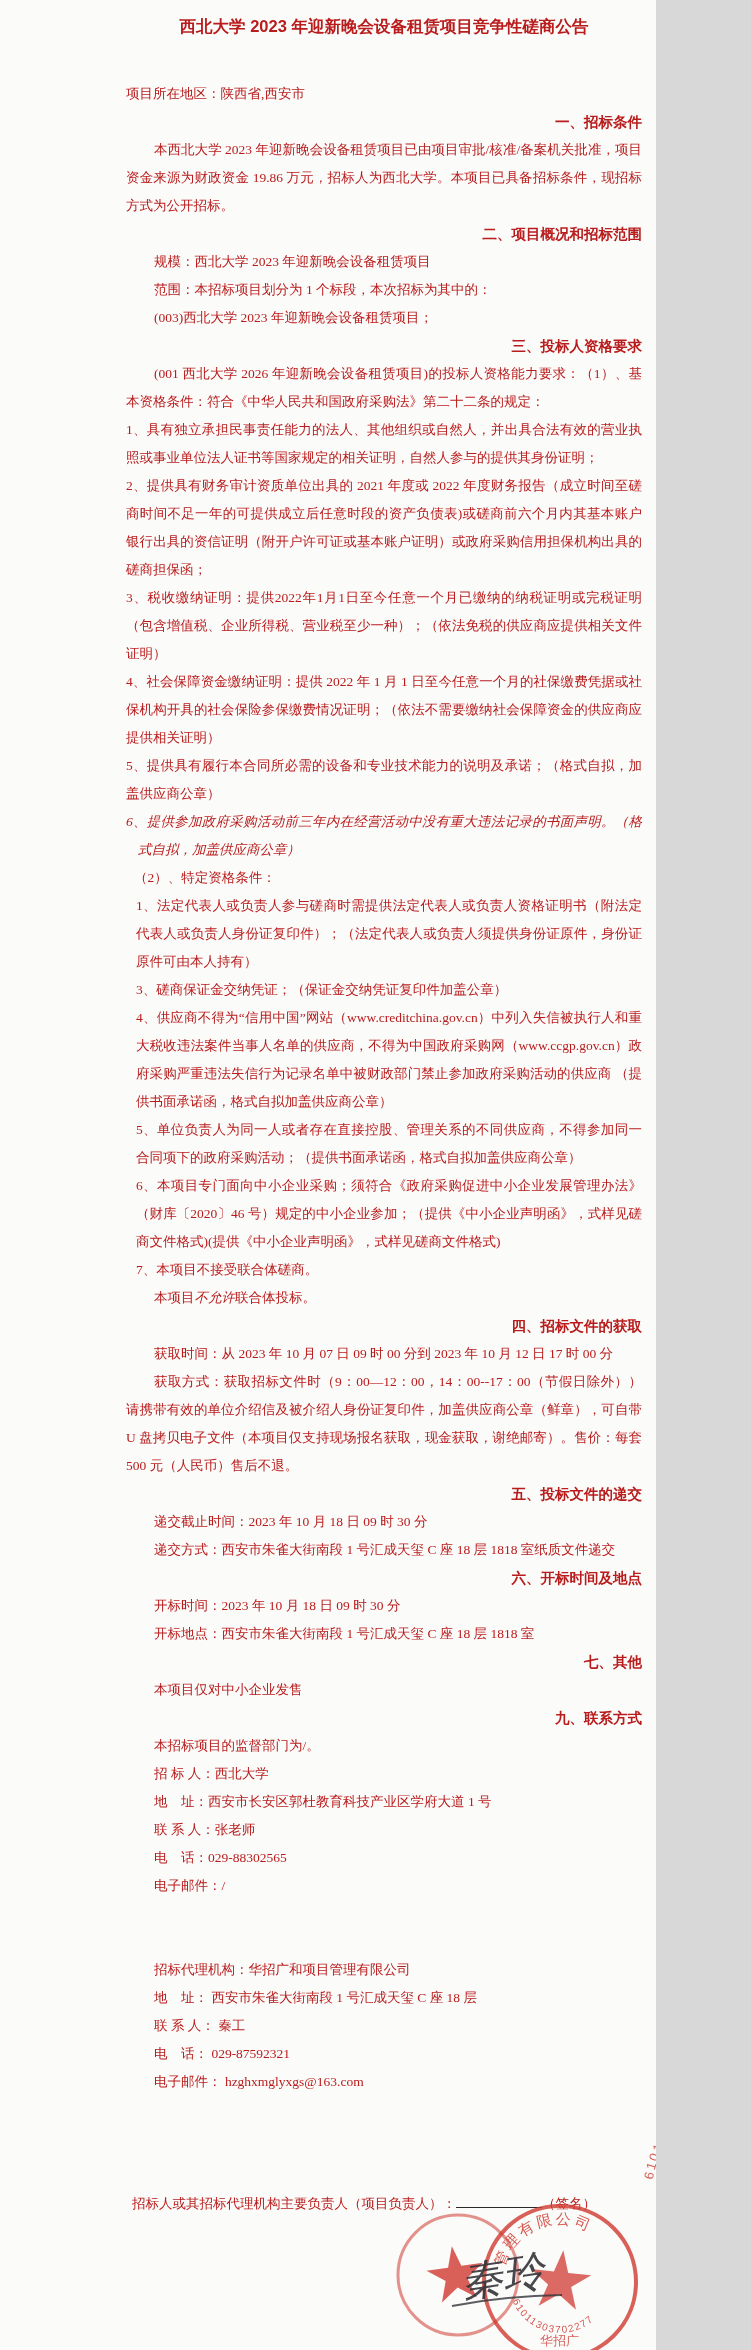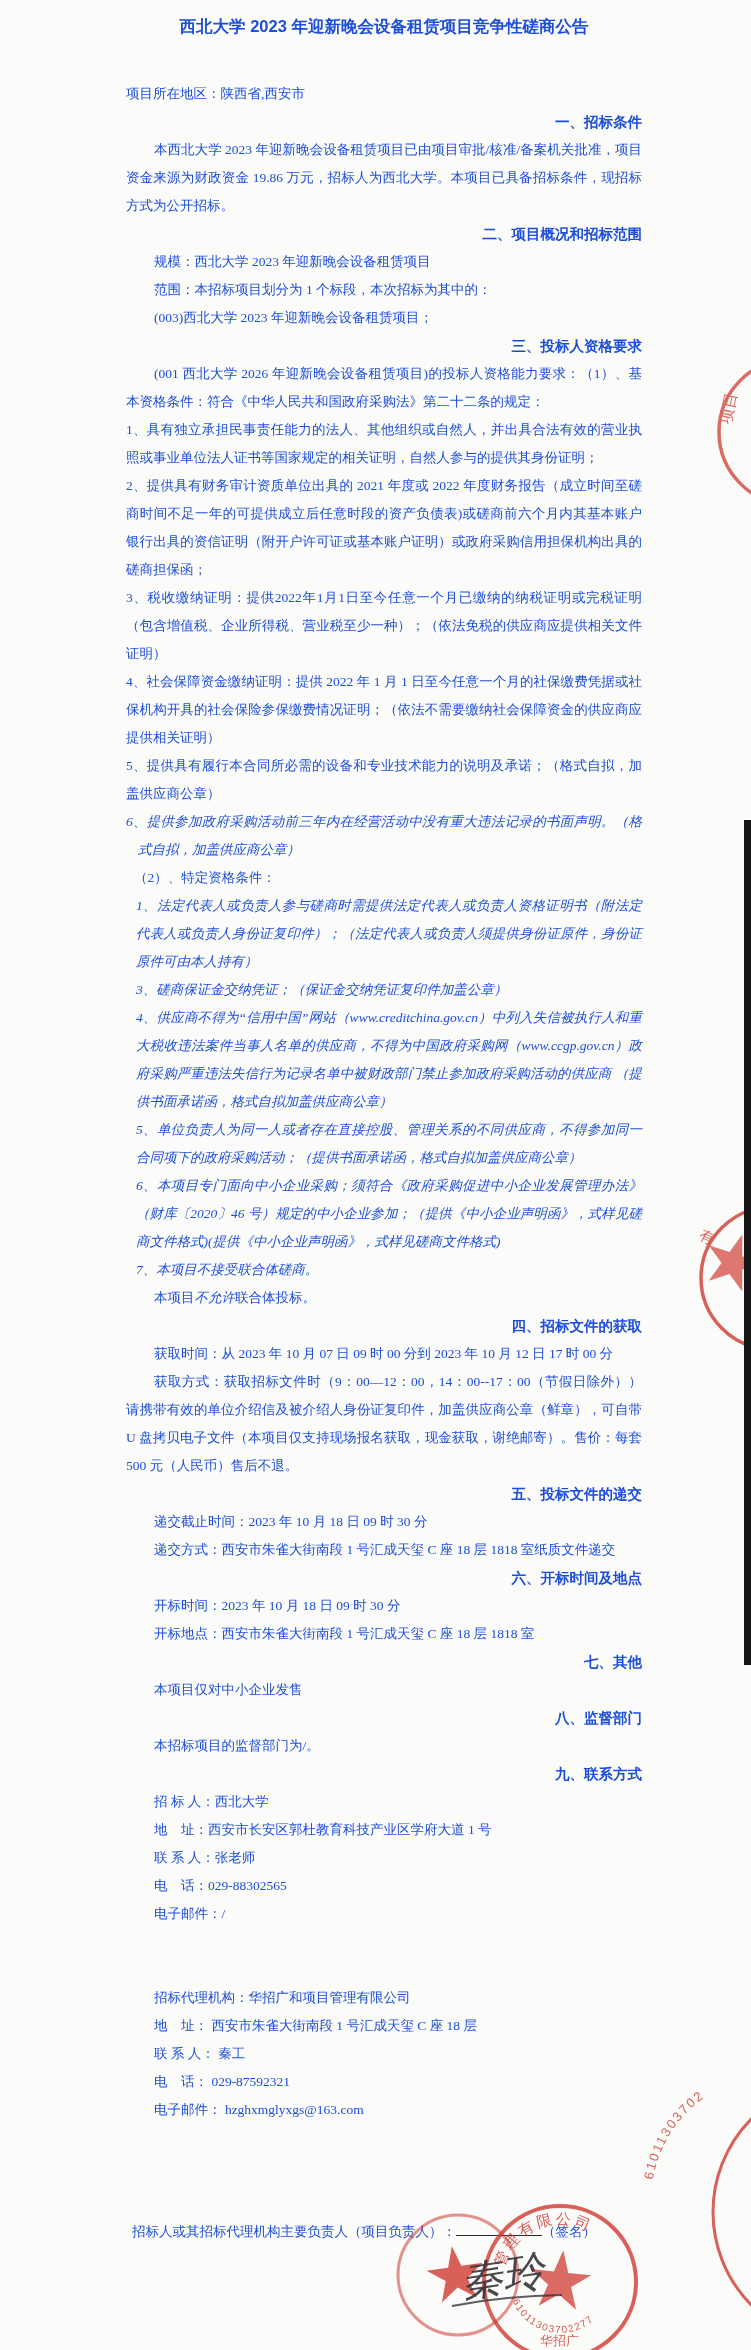--- a/index.html
+++ b/index.html
@@ -1,38 +1,38 @@
 <!DOCTYPE html>
 <html><head>
 <meta charset="utf-8">
 <style>
   html,body{margin:0;padding:0;background:#d8d8d8;}
   .page{
-    position:relative;width:751px;height:2350px;background:#fbfbfa;
-    overflow:hidden;color:#1d4ed8;
+    position:relative;width:656px;height:2350px;background:#fbfbfa;
+    overflow:hidden;color:#b91c1c;
     font-family:"Liberation Serif","DejaVu Serif",serif;
   }
   .content{position:absolute;left:126px;top:10px;width:516px;}
   .title{
     font-family:"Liberation Sans","DejaVu Sans",sans-serif;
     font-size:16.5px;font-weight:bold;text-align:center;line-height:32px;
   }
   .subtitle{font-size:14px;text-align:center;line-height:30px;letter-spacing:.5px;}
   #doc-body{margin-top:38px;font-size:13.5px;line-height:28px;}
   .blk{text-align:justify;white-space:pre-wrap;}
   .h{
     font-family:"Liberation Sans","DejaVu Sans",sans-serif;
     font-weight:bold;font-size:14.5px;text-align:right;
   }
   .p{text-indent:28px;}
   .ind{padding-left:28px;}
   .ind-s{padding-left:8px;}
   .li{}
   .li6{padding-left:12px;text-indent:-12px;font-style:italic;}
-  .li2{padding-left:10px;font-style:italic;}
+  .li2{padding-left:10px;}
   .gap{height:56px;}
   .it{font-style:italic;}
   .sig1{margin-top:94px;padding-left:6px;}
   .blank{
     display:inline-block;height:14px;border-bottom:1.2px solid #2a2a2a;
     vertical-align:baseline;
   }
   .stamps{position:absolute;left:0;top:0;pointer-events:none;}
   .seal-text{
     font-family:"Liberation Sans","DejaVu Sans",sans-serif;
@@ -78,23 +78,22 @@
         <div class="blk ind">获取时间：从 2023 年 10 月 07 日 09 时 00 分到 2023 年 10 月 12 日 17 时 00 分</div>
         <div class="blk p">获取方式：获取招标文件时（9：00—12：00，14：00--17：00（节假日除外））请携带有效的单位介绍信及被介绍人身份证复印件，加盖供应商公章（鲜章），可自带 U 盘拷贝电子文件（本项目仅支持现场报名获取，现金获取，谢绝邮寄）。售价：每套 500 元（人民币）售后不退。</div>
         <div class="blk h">五、投标文件的递交</div>
         <div class="blk ind">递交截止时间：2023 年 10 月 18 日 09 时 30 分</div>
         <div class="blk ind">递交方式：西安市朱雀大街南段 1 号汇成天玺 C 座 18 层 1818 室纸质文件递交</div>
         <div class="blk h">六、开标时间及地点</div>
         <div class="blk ind">开标时间：2023 年 10 月 18 日 09 时 30 分</div>
         <div class="blk ind">开标地点：西安市朱雀大街南段 1 号汇成天玺 C 座 18 层 1818 室</div>
         <div class="blk h">七、其他</div>
         <div class="blk ind">本项目仅对中小企业发售</div>
-        <div class="blk h">八、监督部门</div>
+        <div class="blk h">九、联系方式</div>
         <div class="blk ind">本招标项目的监督部门为/。</div>
-        <div class="blk h">九、联系方式</div>
         <div class="blk ind">招 标 人：西北大学</div>
         <div class="blk ind">地    址：西安市长安区郭杜教育科技产业区学府大道 1 号</div>
         <div class="blk ind">联 系 人：张老师</div>
         <div class="blk ind">电    话：029-88302565</div>
         <div class="blk ind">电子邮件：/</div>
         <div class="blk gap"></div>
         <div class="blk ind">招标代理机构：华招广和项目管理有限公司</div>
         <div class="blk ind">地    址： 西安市朱雀大街南段 1 号汇成天玺 C 座 18 层</div>
         <div class="blk ind">联 系 人： 秦工</div>
         <div class="blk ind">电    话： 029-87592321</div>

